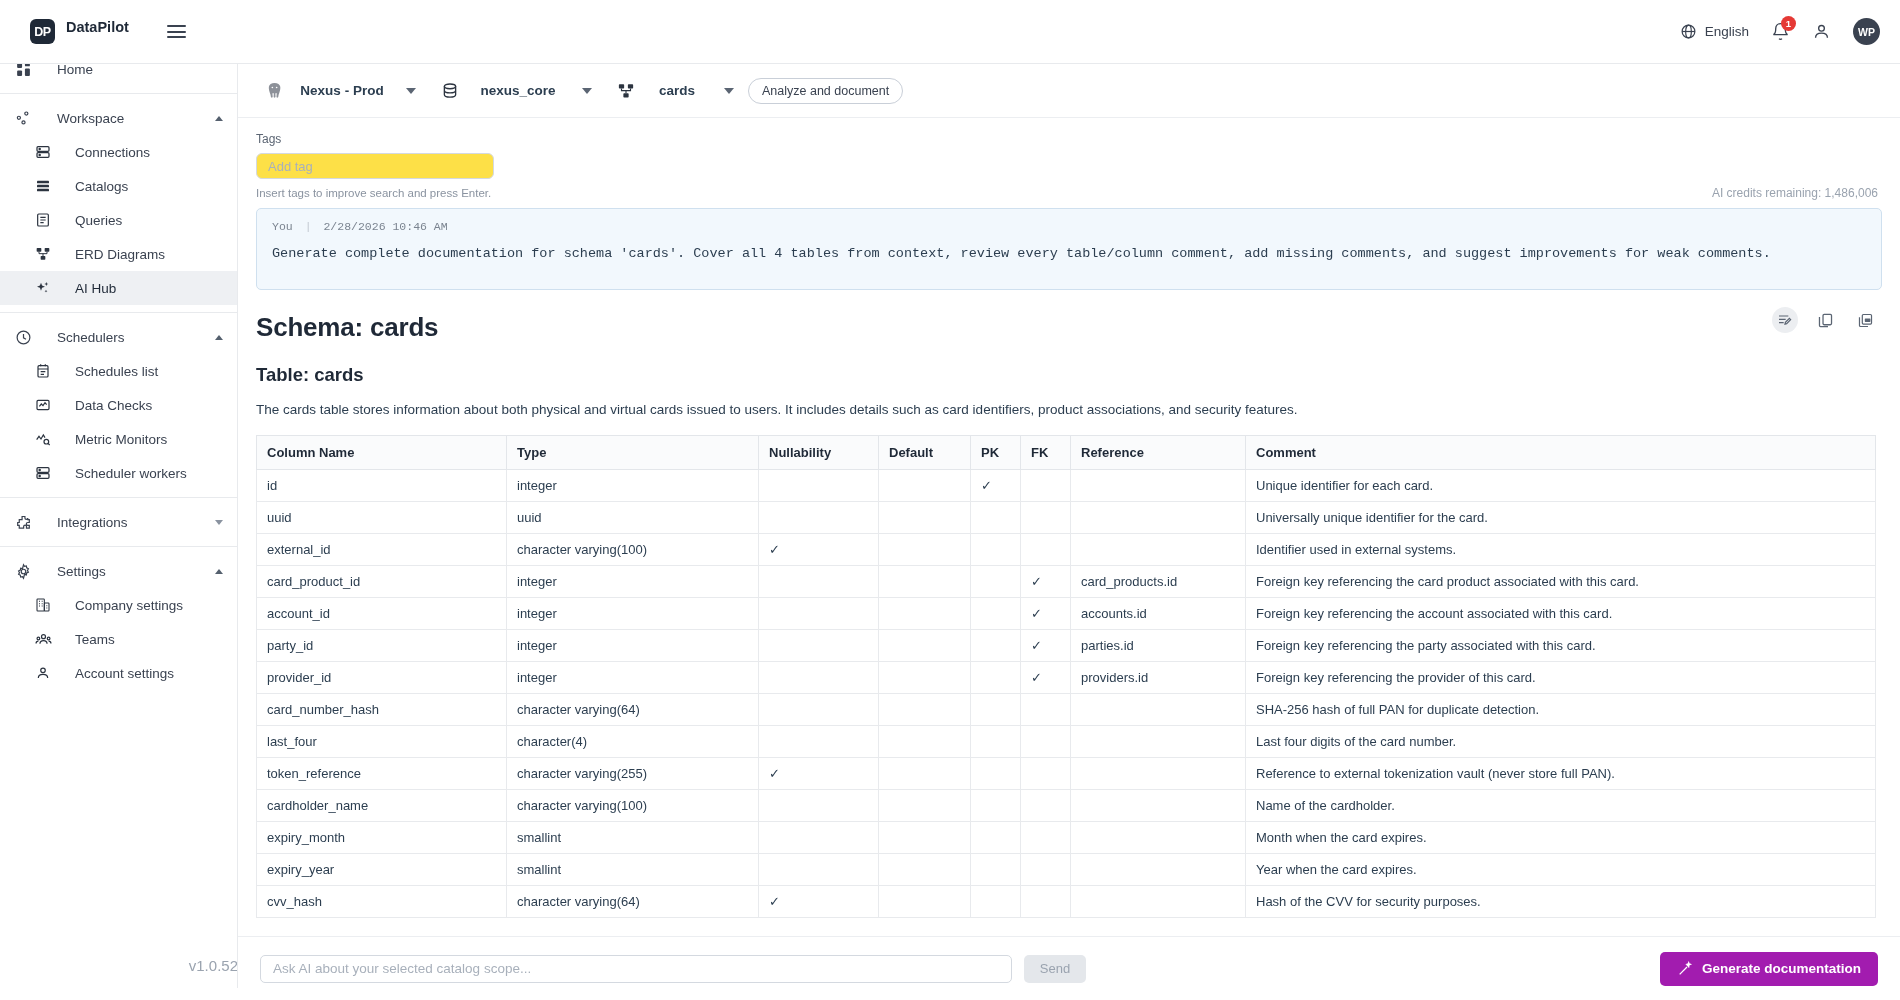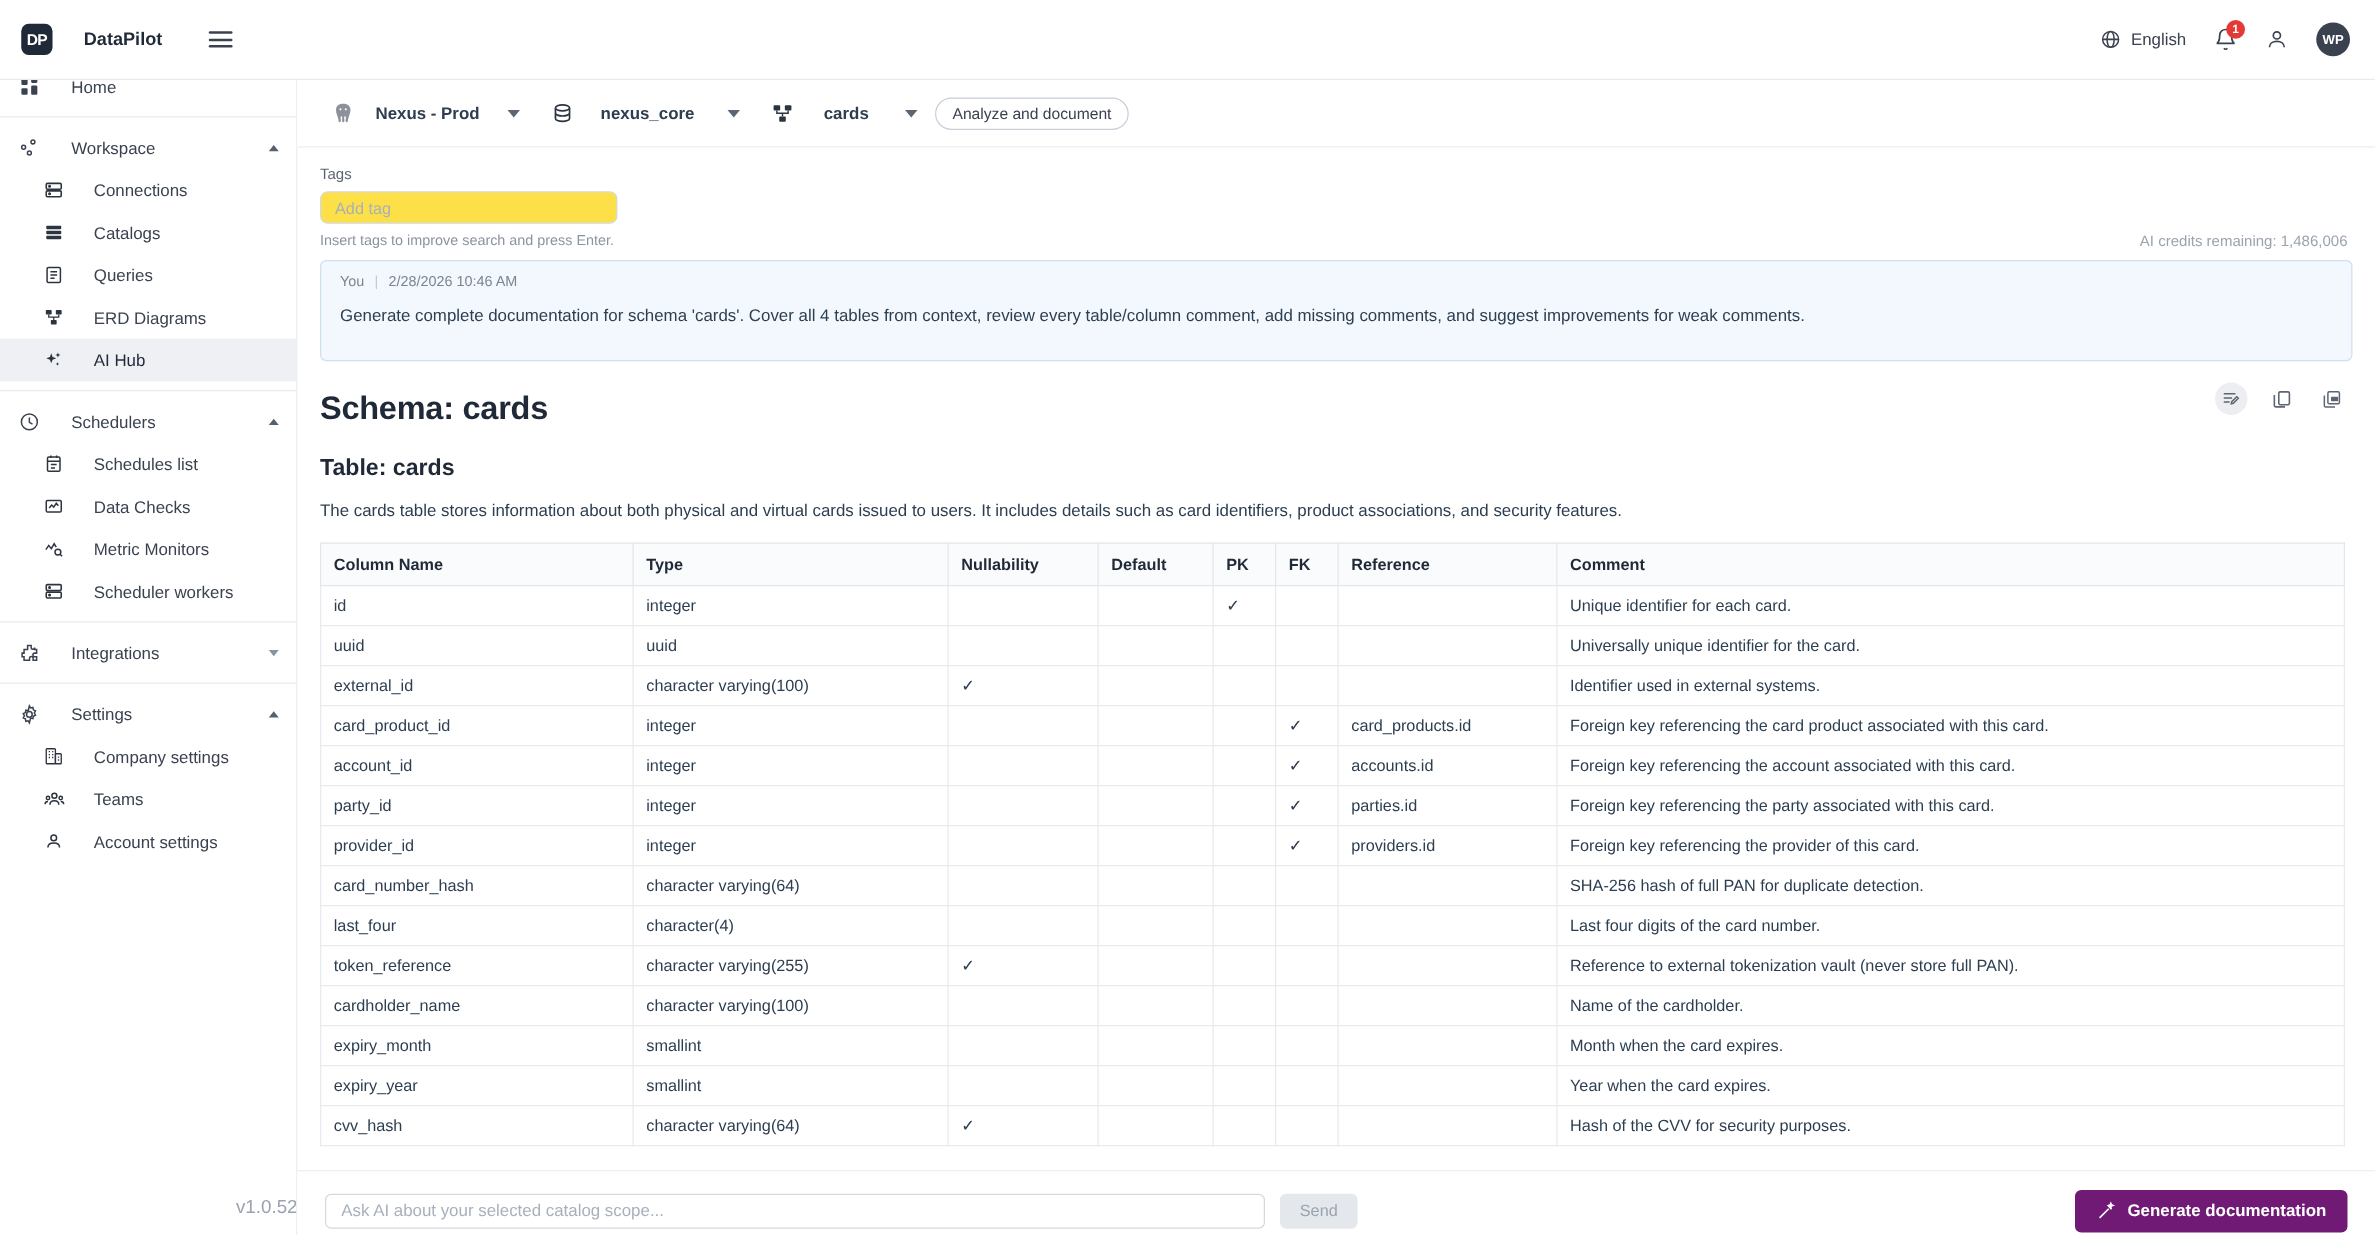--- a/index.html
+++ b/index.html
@@ -10,21 +10,21 @@
     color: #2c3e50;
     overflow: hidden;
   }
 
   
   .topbar {
     position: absolute; top: 0; left: 0; width: 1900px; height: 64px;
     background: #ffffff; border-bottom: 1px solid #e8eaed;
     display: flex; align-items: center; z-index: 30;
   }
-  .brand { display: flex; align-items: center; gap: 25px; padding-left: 17px; width: 150px; }
+  .brand { display: flex; align-items: flex-start; gap: 11px; padding-left: 30px; width: 150px; }
   .brand-logo {
     width: 25px; height: 25px; border-radius: 6px; background: #1f2937;
     color: #fff; font-size: 12.5px; font-weight: bold; letter-spacing: -0.5px;
     display: flex; align-items: center; justify-content: center;
   }
   .brand-name { font-size: 14.5px; font-weight: bold; color: #1f2937; }
   .hamburger { margin-left: 12px; display: flex; flex-direction: column; gap: 3.5px; cursor: pointer; padding: 5px; }
   .hamburger i { display: block; width: 19px; height: 2px; background: #3a4250; border-radius: 1px; }
   .topbar-right {
     margin-left: auto; display: flex; align-items: center; gap: 22px; padding-right: 20px;
@@ -120,21 +120,21 @@
     font-size: 12px; color: #9aa3af;
   }
 
   
   .chat {
     position: absolute; top: 138px; left: 0; width: 1662px; height: 738px;
     overflow: hidden; padding: 0 18px;
   }
   .msg-user {
     border: 1px solid #cfe0ef; background: #f2f8fd; border-radius: 5px;
-    padding: 11px 15px 25px 15px; margin-top: 6px;
+    padding: 11px 15px 25px 15px; margin-top: 6px; font-family: Liberation Mono, monospace;
   }
   .msg-meta { font-size: 11.5px; color: #7b8490; margin-bottom: 11px; }
   .msg-meta .sep { color: #c3c9d1; margin: 0 5px; }
   .msg-body { font-size: 13.5px; color: #2c3e50; line-height: 1.5; }
 
   .msg-assistant { margin-top: 22px; position: relative; }
   .asst-actions {
     position: absolute; right: 4px; top: -5px; display: flex; gap: 14px; align-items: center;
   }
   .act-btn {
@@ -181,21 +181,21 @@
     font-size: 13.5px; color: #2c3e50; padding: 0 12px;
     font-family: "Liberation Sans", sans-serif; background: #fff;
   }
   .ask-input::placeholder { color: #a8b0bb; }
   .send-btn {
     margin-left: 12px; height: 28px; min-width: 62px;
     background: #e4e7eb; color: #9aa3af; border: none; border-radius: 5px;
     font-size: 13px; font-family: "Liberation Sans", sans-serif; cursor: default;
   }
   .gen-btn {
-    margin-left: auto; height: 34px; background: #701a75; color: #fff;
+    margin-left: auto; height: 34px; background: #a21caf; color: #fff;
     border: none; border-radius: 5px; font-size: 13.5px; font-weight: bold;
     padding: 0 17px; display: flex; align-items: center; gap: 9px; cursor: pointer;
     font-family: "Liberation Sans", sans-serif;
   }
 </style>
 </head>
 <body>
 
 <div class="topbar">
   <div class="brand">

